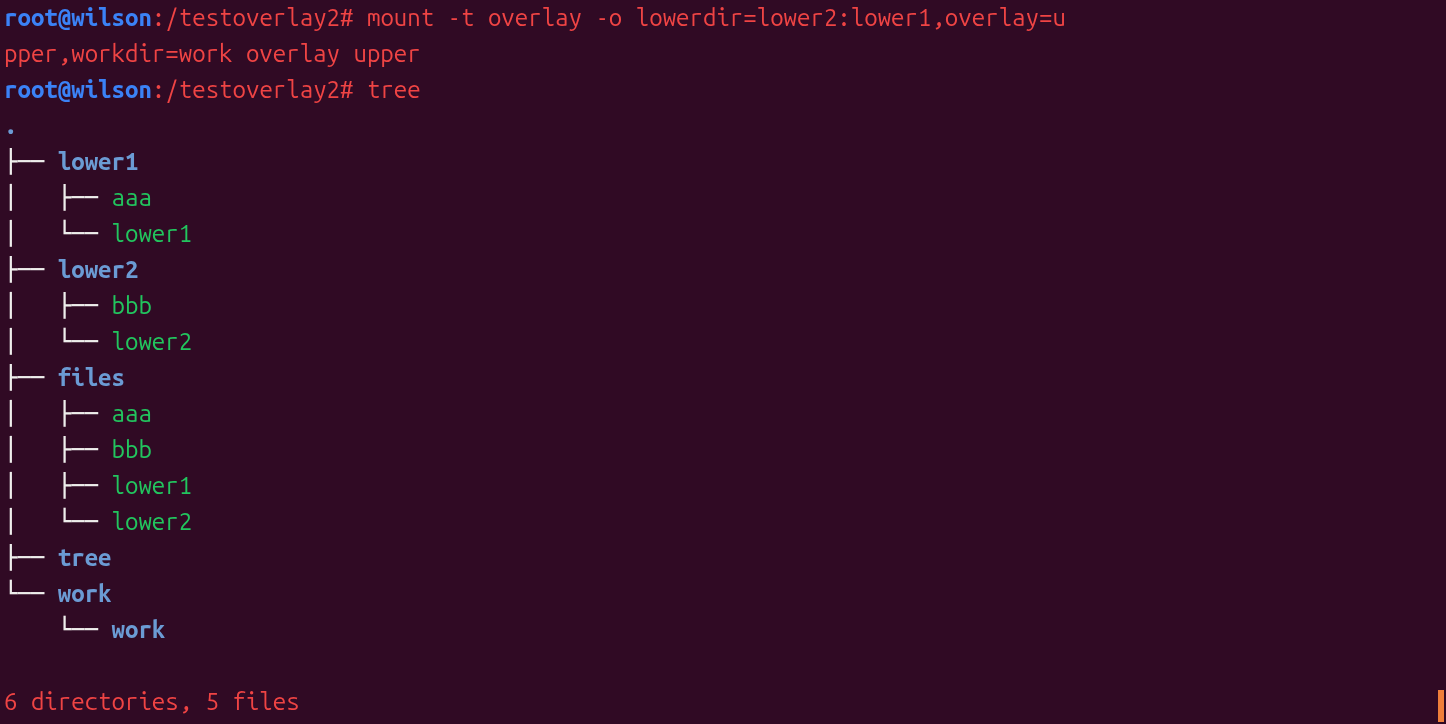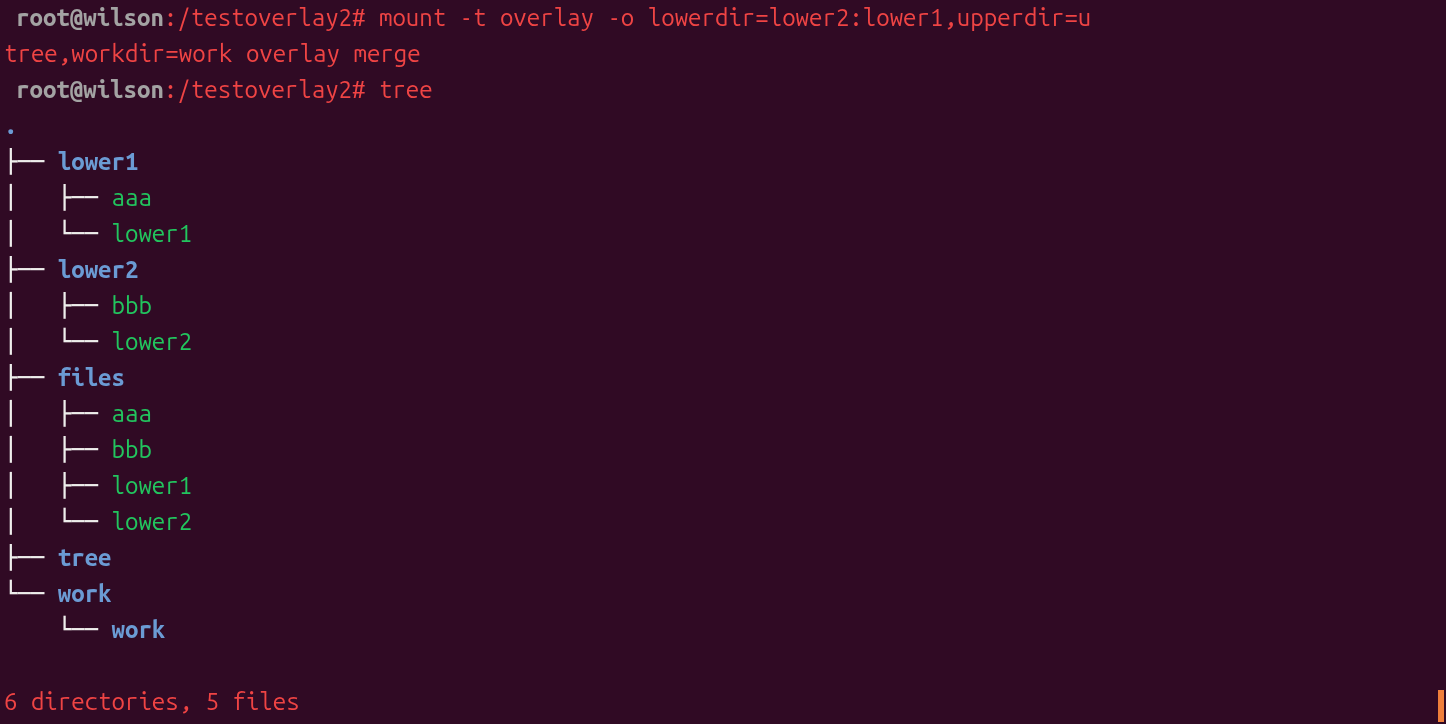--- a/index.html
+++ b/index.html
@@ -14,40 +14,40 @@
     color: #eeeeec;
     overflow: hidden;
     position: relative;
   }
   pre.terminal {
     margin: 0;
     padding: 0 4px 0 4px;
     white-space: pre;
     font-family: inherit;
   }
-  .user  { color: #a3a3a3; font-weight: bold; margin-left: 12px; }
+  .user  { color: #3b82f6; font-weight: bold; }
   .cmd   { color: #ef4444; }
   .dir   { color: #6b9bd4; font-weight: bold; }
   .file  { color: #22c55e; }
   .tree  { color: #eeeeec; }
   .dot   { color: #6b9bd4; font-weight: bold; }
   .scroll-indicator {
     position: absolute;
     right: 2px;
     bottom: 2px;
     width: 6px;
     height: 32px;
     background: #ef7f3b;
   }
 </style>
 </head>
 <body>
 
-<pre class="terminal"><span class="user"><span>root</span>@<span>wilson</span></span><span class="cmd">:<span>/testoverlay2</span><span>#</span> </span><span class="cmd">mount -t overlay -o lowerdir=lower2:lower1,upperdir=u</span>
-<span class="cmd">tree,workdir=work overlay merge</span>
+<pre class="terminal"><span class="user"><span>root</span>@<span>wilson</span></span><span class="cmd">:<span>/testoverlay2</span><span>#</span> </span><span class="cmd">mount -t overlay -o lowerdir=lower2:lower1,overlay=u</span>
+<span class="cmd">pper,workdir=work overlay upper</span>
 <span class="user"><span>root</span>@<span>wilson</span></span><span class="cmd">:<span>/testoverlay2</span><span>#</span> </span><span class="cmd">tree</span>
 <span class="dot">.</span>
 <span class="tree">├── </span><span class="dir">lower1</span>
 <span class="tree"><span>│   </span><span>├── </span></span><span class="file">aaa</span>
 <span class="tree"><span>│   </span><span>└── </span></span><span class="file">lower1</span>
 <span class="tree">├── </span><span class="dir">lower2</span>
 <span class="tree"><span>│   </span><span>├── </span></span><span class="file">bbb</span>
 <span class="tree"><span>│   </span><span>└── </span></span><span class="file">lower2</span>
 <span class="tree">├── </span><span class="dir">files</span>
 <span class="tree"><span>│   </span><span>├── </span></span><span class="file">aaa</span>

